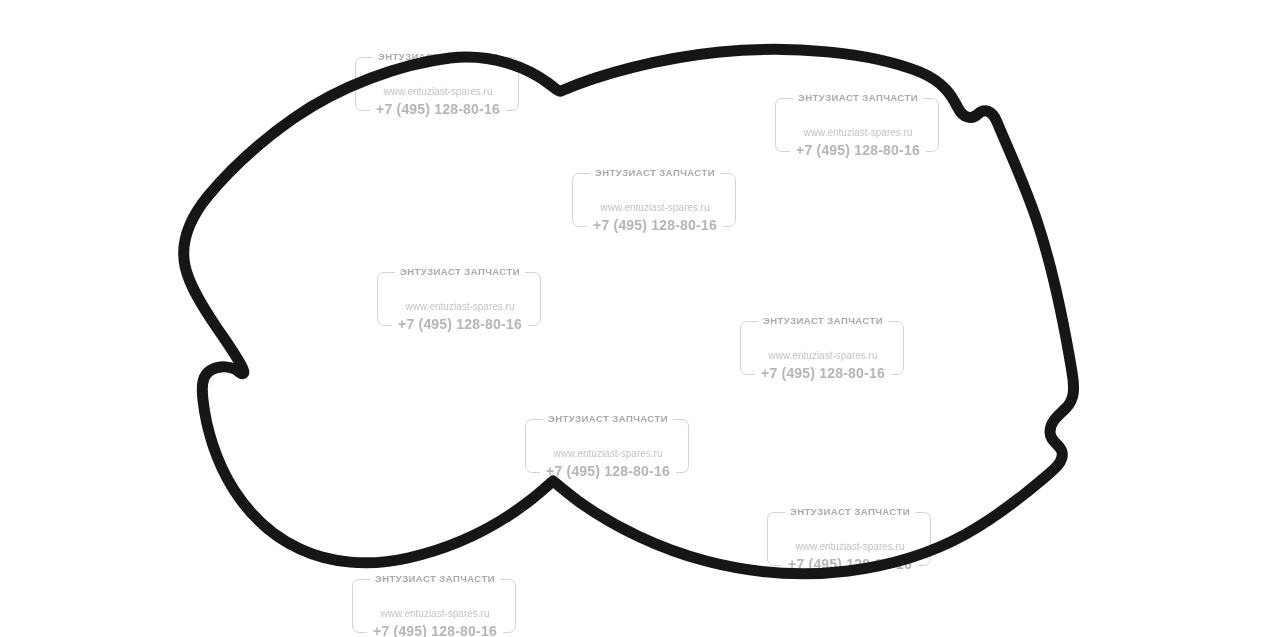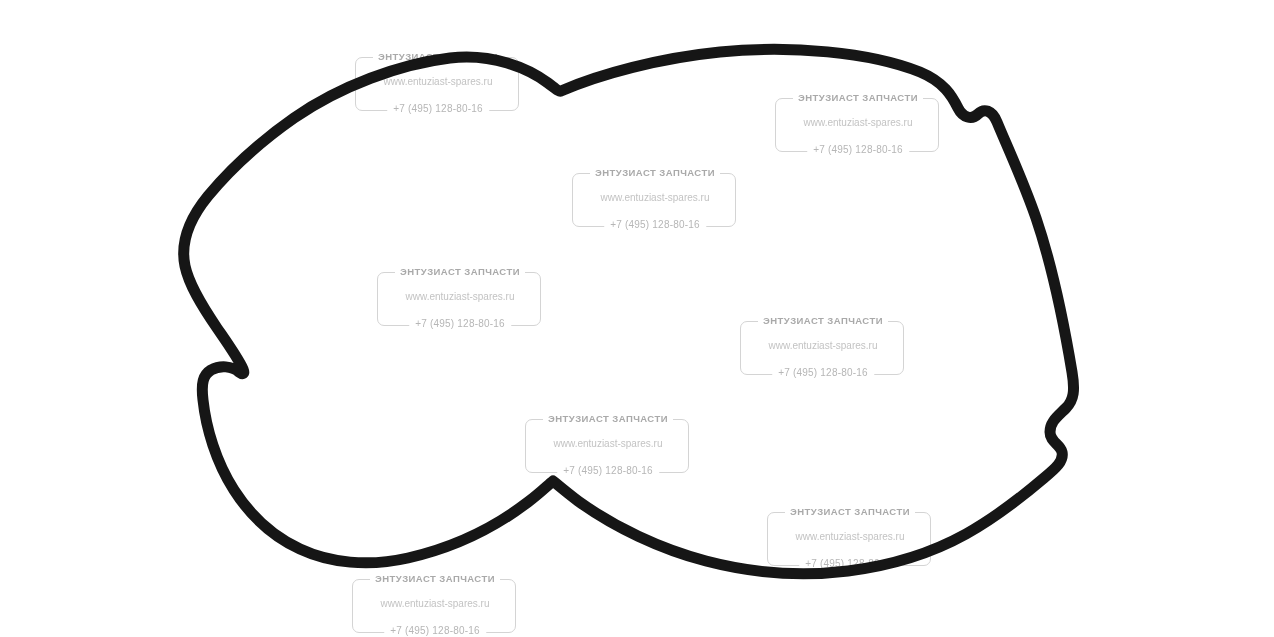--- a/index.html
+++ b/index.html
@@ -52,36 +52,36 @@
     font-weight: bold;
     letter-spacing: 0.45px;
     color: #a9a9a9;
     background: #ffffff;
     padding: 0 5px;
     line-height: 16px;
   }
   .wm-url {
     position: absolute;
     left: 50%;
-    top: 26px;
+    top: 36px;
     transform: translateX(-50%);
     white-space: nowrap;
     font-size: 10px;
     color: #c3c3c3;
     line-height: 14px;
     background: transparent;
   }
   .wm-phone {
     position: absolute;
     left: 50%;
     top: 52px;
     transform: translateX(-50%);
     white-space: nowrap;
-    font-size: 10px;
-    font-weight: normal;
+    font-size: 14px;
+    font-weight: bold;
     letter-spacing: 0.2px;
     color: #b6b6b6;
     background: #ffffff;
     padding: 0 6px;
     line-height: 16px;
   }
   
   .wm-under { z-index: 1; }
   
   .wm-over  { z-index: 3; }

